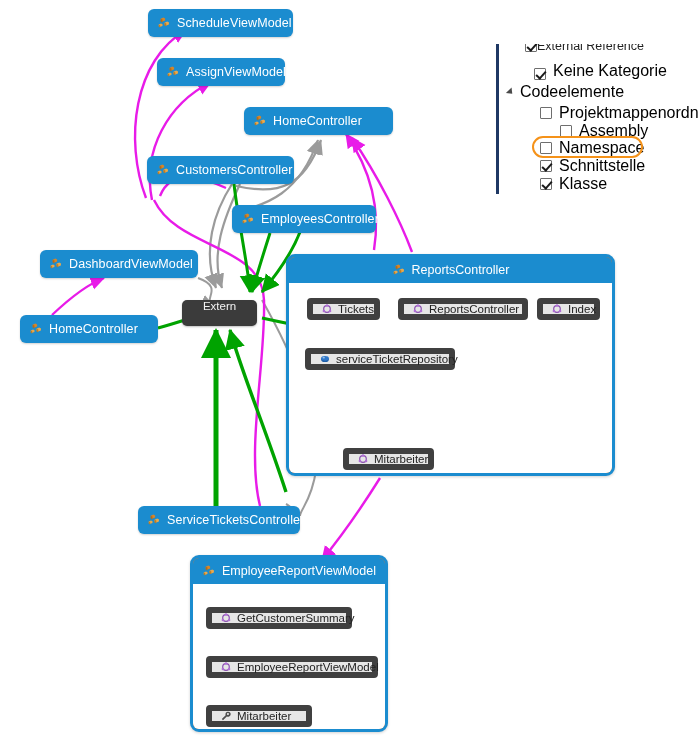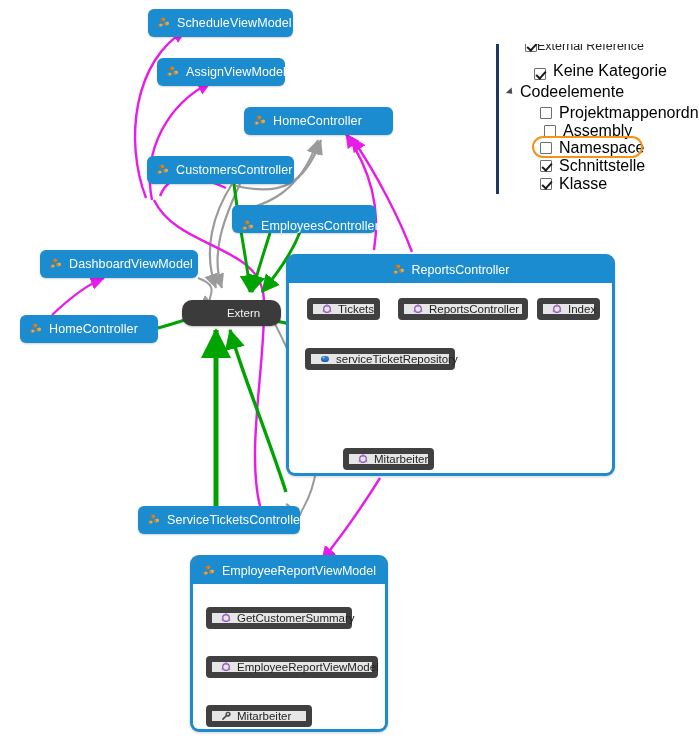--- a/index.html
+++ b/index.html
@@ -24,27 +24,26 @@
     font-size:12.5px;
     white-space:nowrap;
     box-shadow:0 1px 2px rgba(0,0,0,.18);
   }
   .node .lbl{margin-left:6px;letter-spacing:.1px;}
 
   
   .extern{
     position:absolute;
     background:#3B3B3B;
-    border-radius:10px;
+    border-radius:5px;
     color:#f2f2f2;
     font-size:11.5px;
     height:26px;
-    display:flex;align-items:center;justify-content:center;
+    display:flex;align-items:flex-start;justify-content:center;
     box-shadow:0 1px 2px rgba(0,0,0,.25);
-    padding-left:24px;
   }
 
   
   .group{
     position:absolute;
     background:#f97316;
     border:3px solid #1B8CCF;
     border-radius:9px;
     box-sizing:border-box;
     box-shadow:0 1px 3px rgba(0,0,0,.18);
@@ -229,21 +228,21 @@
         <path d="M4.2 3.1l2.1 1.0-0.1 3.2-2.0-1.0z" fill="#B36B18"></path>
         <path d="M8.6 7.6l3.1-1.3 2.0 1.0-0.1 2.3-2.9 1.2-2.1-1.0z" fill="#E8A94E"></path>
         <path d="M8.6 7.6l2.1 1.0-0.1 3.2-2.0-1.0z" fill="#C07C22"></path>
         <path d="M2.0 9.6l2.6-1.1 1.7 0.9-0.1 2.0-2.5 1.0-1.7-0.9z" fill="#E8A94E"></path>
         <path d="M2.0 9.6l1.7 0.9-0.1 2.7-1.6-0.9z" fill="#C07C22"></path>
       </svg>
     </span>
     <span class="lbl">CustomersController</span>
   </div>
 
-  <div class="node" style="left:232px;top:205px;width:144px;align-items:flex-end;">
+  <div class="node" style="left:232px;top:205px;width:144px;">
     <span class="ico">
       <svg width="14" height="14" viewBox="0 0 16 16">
         <path d="M4.2 3.1l3.1-1.3 2.0 1.0-0.1 2.3-2.9 1.2-2.1-1.0z" fill="#D4862A"></path>
         <path d="M4.2 3.1l2.1 1.0-0.1 3.2-2.0-1.0z" fill="#B36B18"></path>
         <path d="M8.6 7.6l3.1-1.3 2.0 1.0-0.1 2.3-2.9 1.2-2.1-1.0z" fill="#E8A94E"></path>
         <path d="M8.6 7.6l2.1 1.0-0.1 3.2-2.0-1.0z" fill="#C07C22"></path>
         <path d="M2.0 9.6l2.6-1.1 1.7 0.9-0.1 2.0-2.5 1.0-1.7-0.9z" fill="#E8A94E"></path>
         <path d="M2.0 9.6l1.7 0.9-0.1 2.7-1.6-0.9z" fill="#C07C22"></path>
       </svg>
     </span>
@@ -445,21 +444,21 @@
 <div class="trow" style="left:508px;top:83px;">
   <span class="twisty"></span>
   <span class="tlbl">Codeelemente</span>
 </div>
 
 <div class="trow" style="left:540px;top:104px;">
   <span class="cbx"></span>
   <span class="tlbl">Projektmappenordner</span>
 </div>
 
-<div class="trow" style="left:544px;top:122px;">
+<div class="trow" style="left:560px;top:122px;">
   <span class="cbx"></span>
   <span class="tlbl">Assembly</span>
 </div>
 
 <div class="trow" style="left:540px;top:139px;">
   <span class="cbx"></span>
   <span class="tlbl">Namespace</span>
 </div>
 
 <div class="trow" style="left:540px;top:157px;">

